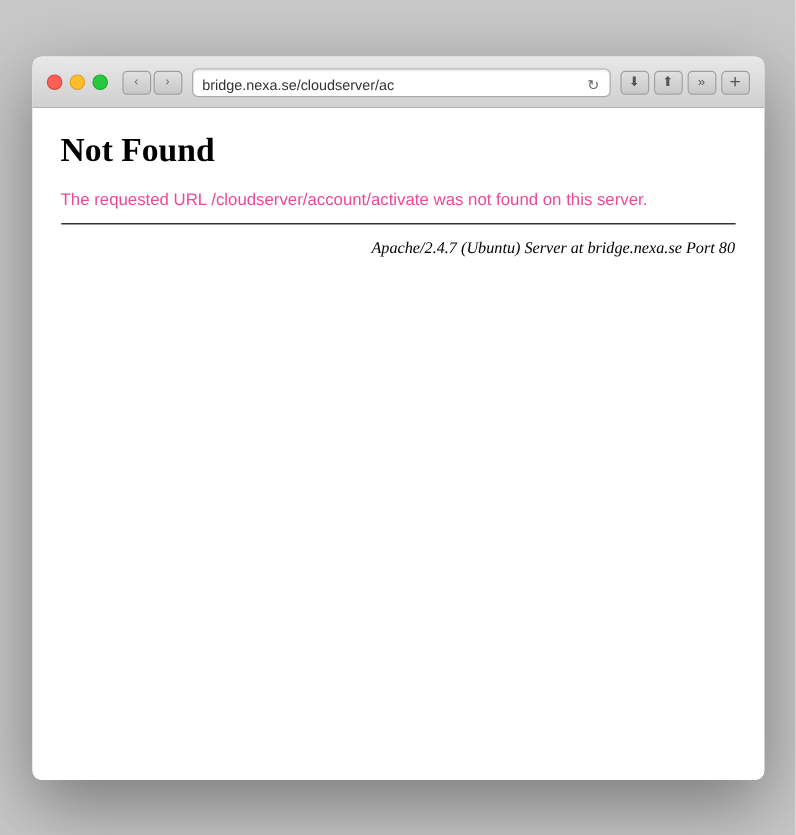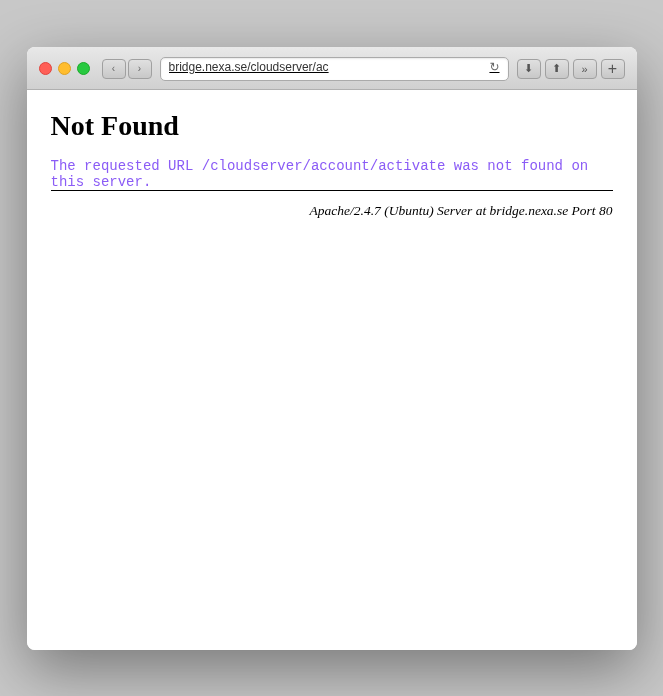--- a/index.html
+++ b/index.html
@@ -63,28 +63,27 @@
       align-items: center;
       justify-content: center;
       cursor: pointer;
       font-size: 10px;
       color: #666;
     }
 
     .address-bar-wrapper {
       flex: 1;
       display: flex;
-      align-items: flex-start;
+      align-items: flex-end;
       background: #fff;
       border: 1px solid #aaa;
       border-radius: 5px;
       padding: 2px 8px;
       height: 24px;
       box-shadow: inset 0 1px 2px rgba(0,0,0,0.1);
-      text-decoration: underline;
     }
 
     .address-bar {
       flex: 1;
       font-size: 12px;
       color: #333;
       border: none;
       outline: none;
       background: transparent;
     }
@@ -132,22 +131,23 @@
     .page-title {
       font-size: 28px;
       font-weight: bold;
       color: #000;
       margin-bottom: 16px;
       font-family: Times New Roman, Times, serif;
     }
 
     .page-description {
       font-size: 14px;
-      color: #8b5cf6;
-      font-family: Liberation Mono, monospace;
+      color: #ec4899;
+      margin-bottom: 12px;
+      font-family: Liberation Sans, sans-serif;
     }
 
     .divider {
       border: none;
       border-top: 1px solid #000;
       margin-bottom: 12px;
     }
 
     .server-info {
       font-size: 13.5px;

